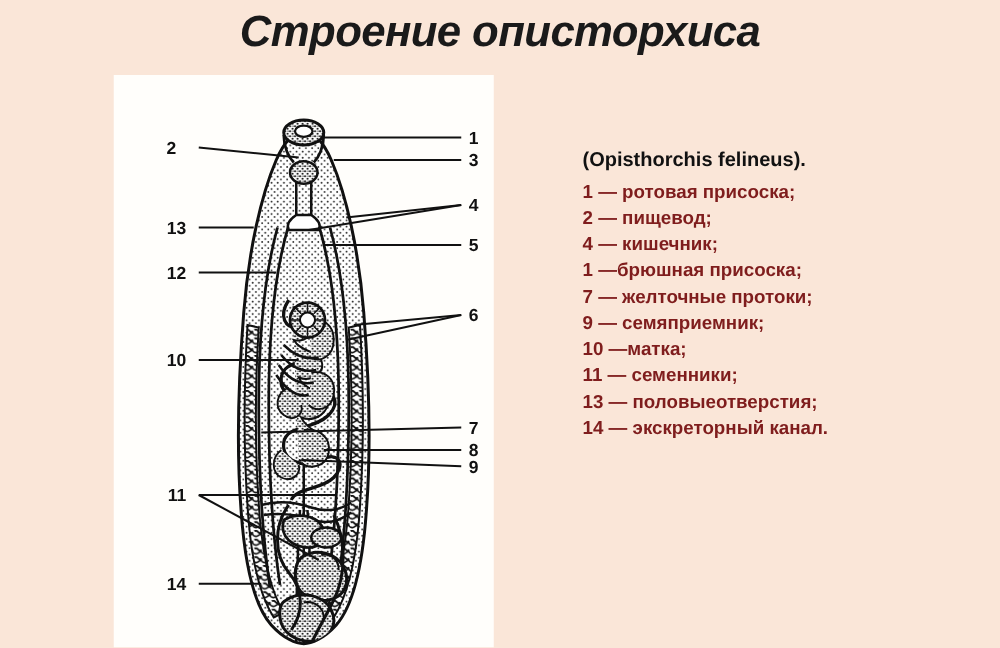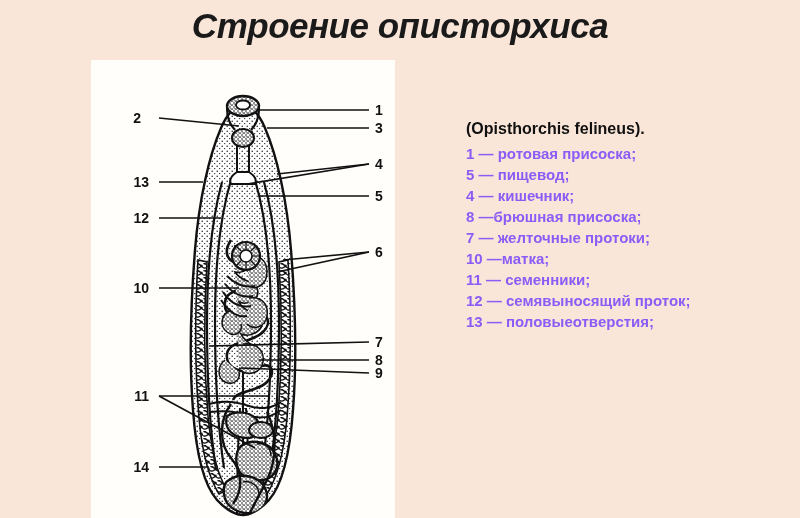--- a/index.html
+++ b/index.html
@@ -30,21 +30,21 @@
     position:absolute;left:466px;top:120px;
     width:320px;
   }
   .legend .species{
     font-size:16px;font-weight:bold;color:#111;
     text-align:left;width:268px;margin:0 0 5px 0;
     white-space:nowrap;
   }
   .legend ul{list-style:none;margin:0;padding:0;}
   .legend li{
-    font-size:15px;font-weight:bold;color:#8b5cf6;
+    font-size:15px;font-weight:bold;color:#7f1d1d;
     line-height:21px;white-space:nowrap;
   }
 
   .svgwrap{position:absolute;left:0;top:0;width:304px;height:458px;}
 
   .lbl{
     font-family:"Liberation Sans", sans-serif;
     font-size:14px;font-weight:bold;fill:#111;
   }
 </style>
@@ -228,22 +228,23 @@
       <text class="lbl" x="58" y="341" text-anchor="end">11</text>
       <text class="lbl" x="58" y="412" text-anchor="end">14</text>
     </g>
   </svg>
 </div>
 
 <div class="legend">
   <div class="species">(Opisthorchis felineus).</div>
   <ul>
     <li>1 — ротовая присоска;</li>
-    <li>5 — пищевод;</li>
+    <li>2 — пищевод;</li>
     <li>4 — кишечник;</li>
-    <li>8 —брюшная присоска;</li>
+    <li>1 —брюшная присоска;</li>
     <li>7 — желточные протоки;</li>
+    <li>9 — семяприемник;</li>
     <li>10 —матка;</li>
     <li>11 — семенники;</li>
-    <li>12 — семявыносящий проток;</li>
     <li>13 — половыеотверстия;</li>
+    <li>14 — экскреторный канал.</li>
   </ul>
 </div>
 
 </body></html>

